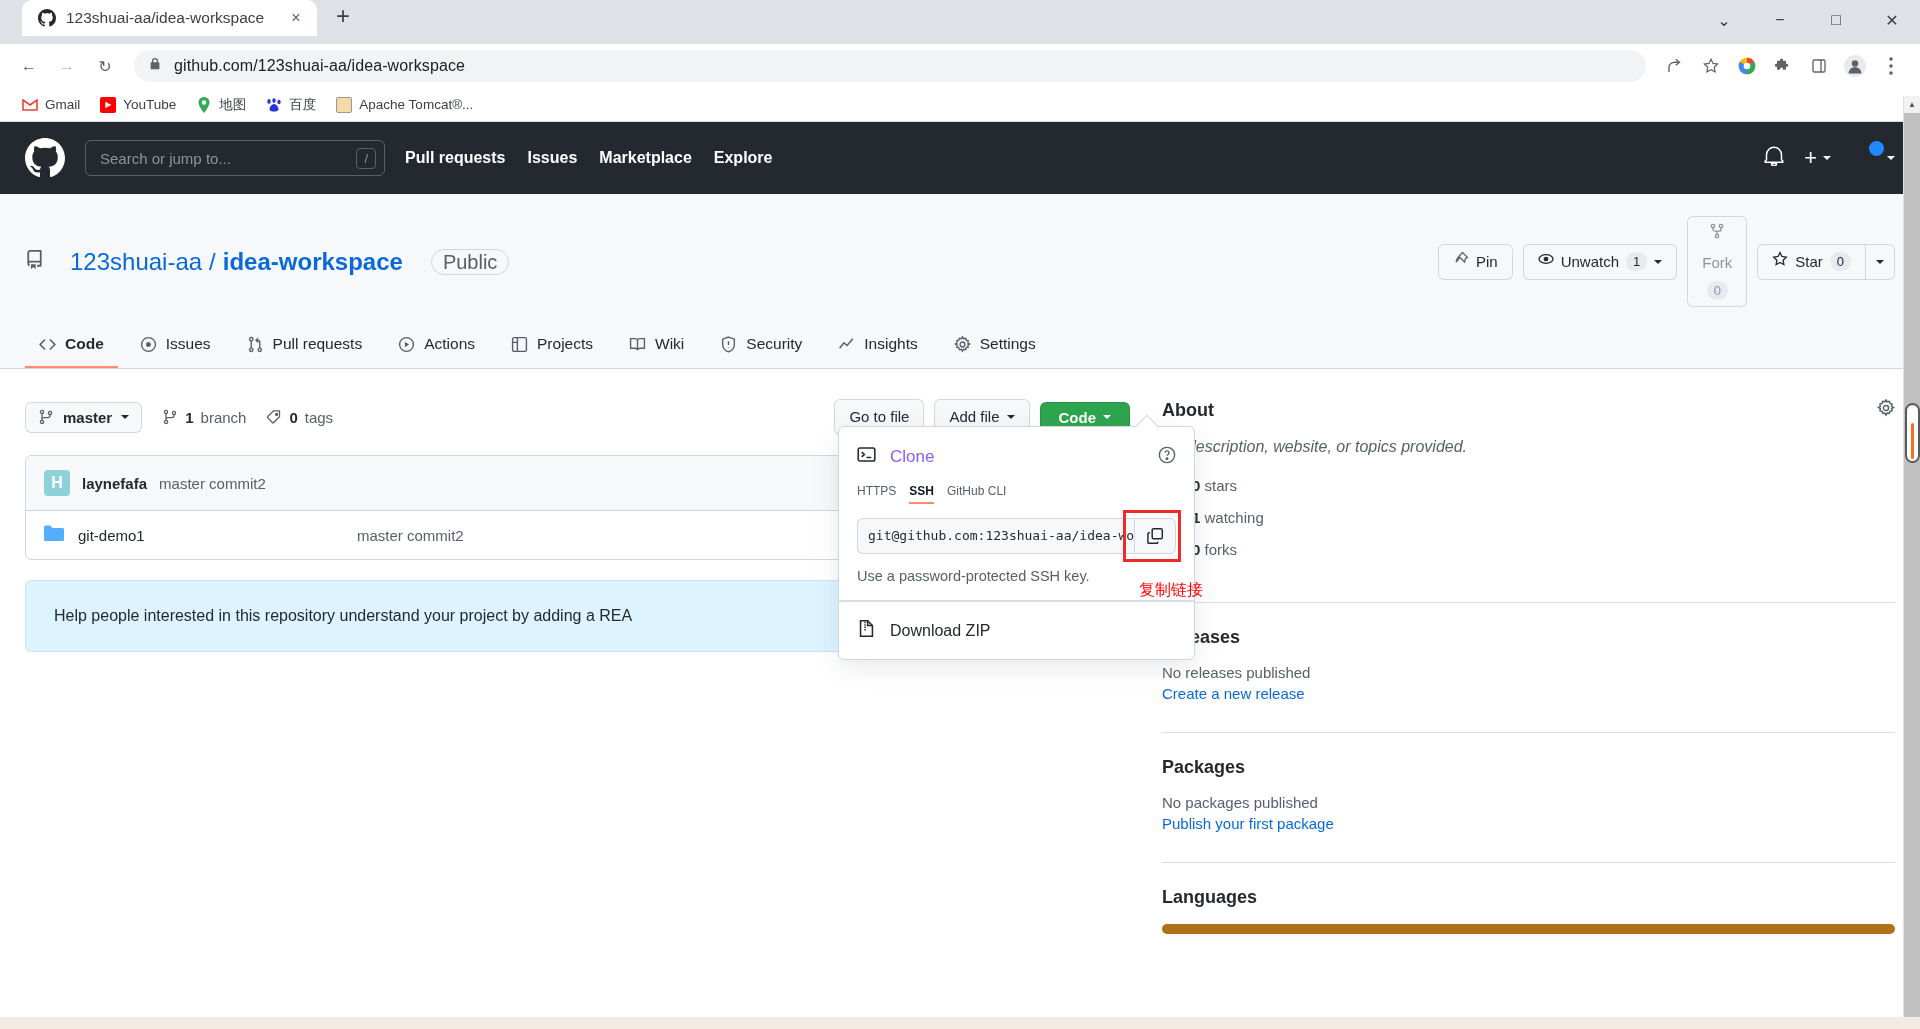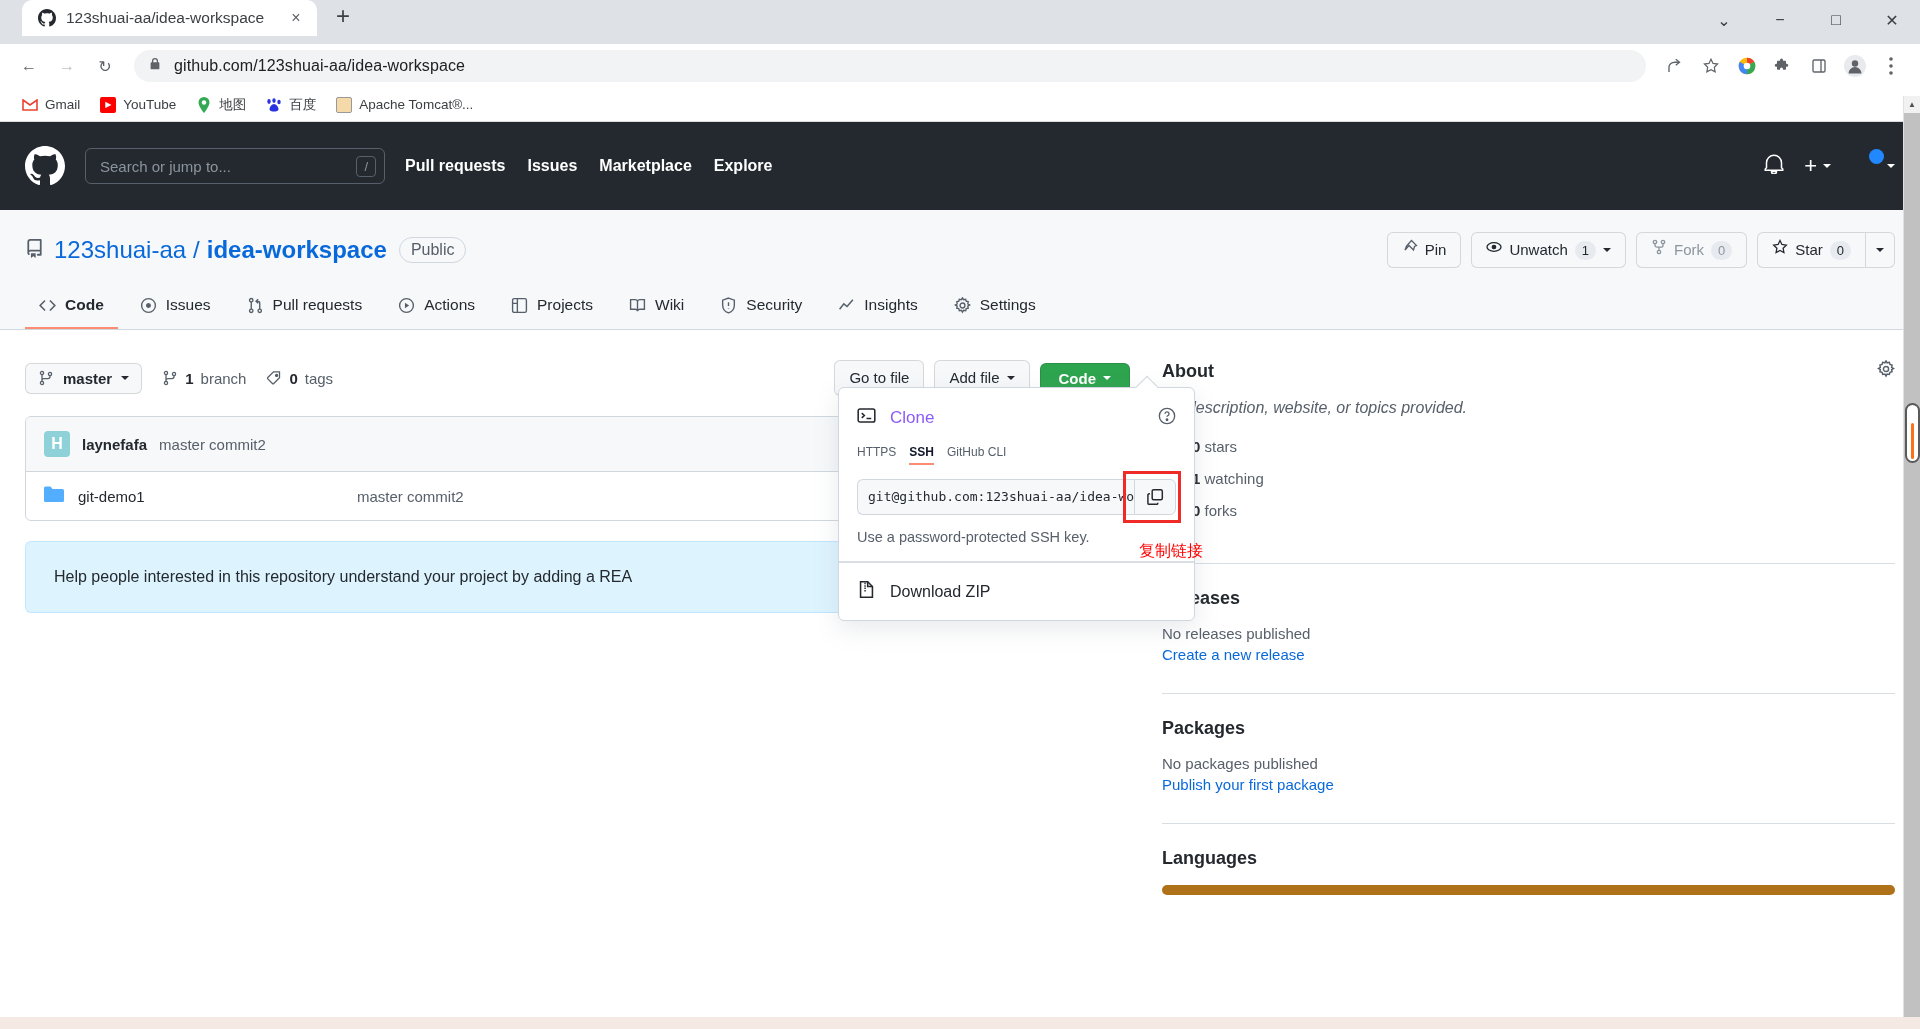--- a/index.html
+++ b/index.html
@@ -77,21 +77,21 @@
     font-size: 13.5px; color: #3c4043; white-space: nowrap; justify-content: space-between;
   }
   .bm-ico {
     width: 16px; height: 16px; flex: 0 0 16px;
     display: flex; align-items: center; justify-content: center;
     font-size: 12px; border-radius: 2px;
   }
 
   
   .gh-header {
-    height: 88px; background: #24292f;
+    height: 72px; background: #24292f;
     display: flex; align-items: center; padding: 0 25px; gap: 20px;
   }
   .gh-logo { width: 40px; height: 40px; color: #ffffff; flex: 0 0 40px; }
   .gh-search {
     width: 300px; height: 36px; border: 1px solid #57606a;
     border-radius: 6px; display: flex; align-items: center;
     padding: 0 8px 0 14px; gap: 8px;
   }
   .gh-search-ph { flex: 1; font-size: 15px; color: #8b949e; }
   .slash-key {
@@ -120,46 +120,46 @@
   .avatar-dot {
     position: absolute; right: -3px; top: -2px;
     width: 15px; height: 15px; border-radius: 50%; background: #2188ff;
   }
 
   
   .repo-head {
     background: #f6f8fa; border-bottom: 1px solid #d0d7de;
     padding: 22px 25px 0 25px;
   }
-  .repo-title-row { display: flex; align-items: center; min-height: 36px; }
+  .repo-title-row { display: flex; align-items: center; min-height: 36px; gap: 16px; }
   .repo-icon { color: #57606a; margin-right: 10px; }
   .repo-path { font-size: 24px; display: flex; align-items: center; gap: 7px; }
   .repo-path a { color: #0969da; text-decoration: none; }
   .repo-owner { font-weight: normal; }
   .repo-name { font-weight: bold; }
   .repo-sep { color: #0969da; font-weight: 300; }
   .badge-public {
     margin-left: 12px; border: 1px solid #d0d7de; border-radius: 2em;
-    padding: 2px 11px; font-size: 16px; color: #57606a; line-height: 20px;
+    padding: 2px 11px; font-size: 20px; color: #57606a; line-height: 20px;
   }
   .repo-actions { margin-left: auto; display: flex; align-items: center; gap: 10px; }
   .btn {
     background: #f6f8fa; border: 1px solid rgba(27,31,36,.15);
     border-radius: 6px; padding: 6px 14px; font-size: 15px;
     color: #24292f; display: flex; align-items: center; gap: 7px;
     white-space: nowrap; line-height: 22px;
   }
   .btn-count {
     background: rgba(175,184,193,.2); border-radius: 2em;
     padding: 0 7px; font-size: 13px; color: #24292f; line-height: 19px;
   }
   .btn-split { display: flex; }
   .btn-split .btn:first-child { border-radius: 6px 0 0 6px; border-right: none; }
   .btn-split .btn:last-child { border-radius: 0 6px 6px 0; padding: 6px 10px; }
-  .btn.muted { color: #8c959f; }
+  .btn.muted { color: #8c959f; flex-direction: column; }
   .btn.muted .btn-count { color: #8c959f; }
 
   .repo-tabs { display: flex; gap: 8px; margin-top: 18px; }
   .rtab {
     display: flex; align-items: center; gap: 9px;
     padding: 10px 14px 13px 14px; font-size: 15.5px;
     color: #24292f; border-bottom: 2px solid transparent;
     white-space: nowrap;
   }
   .rtab.active { font-weight: bold; border-bottom-color: #fd8c73; }

